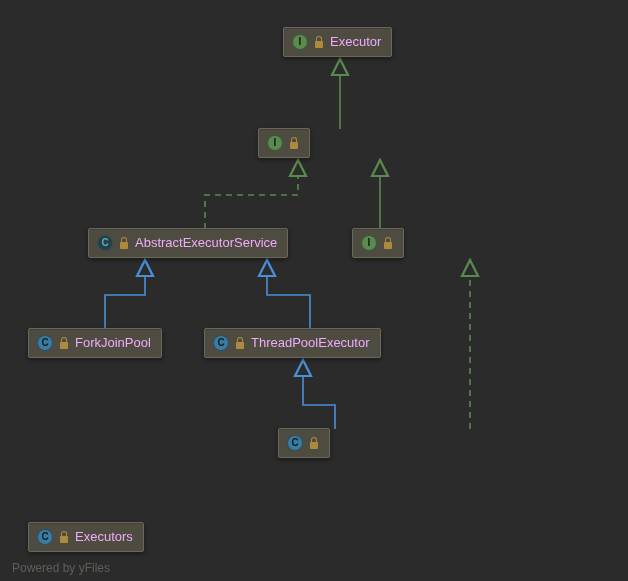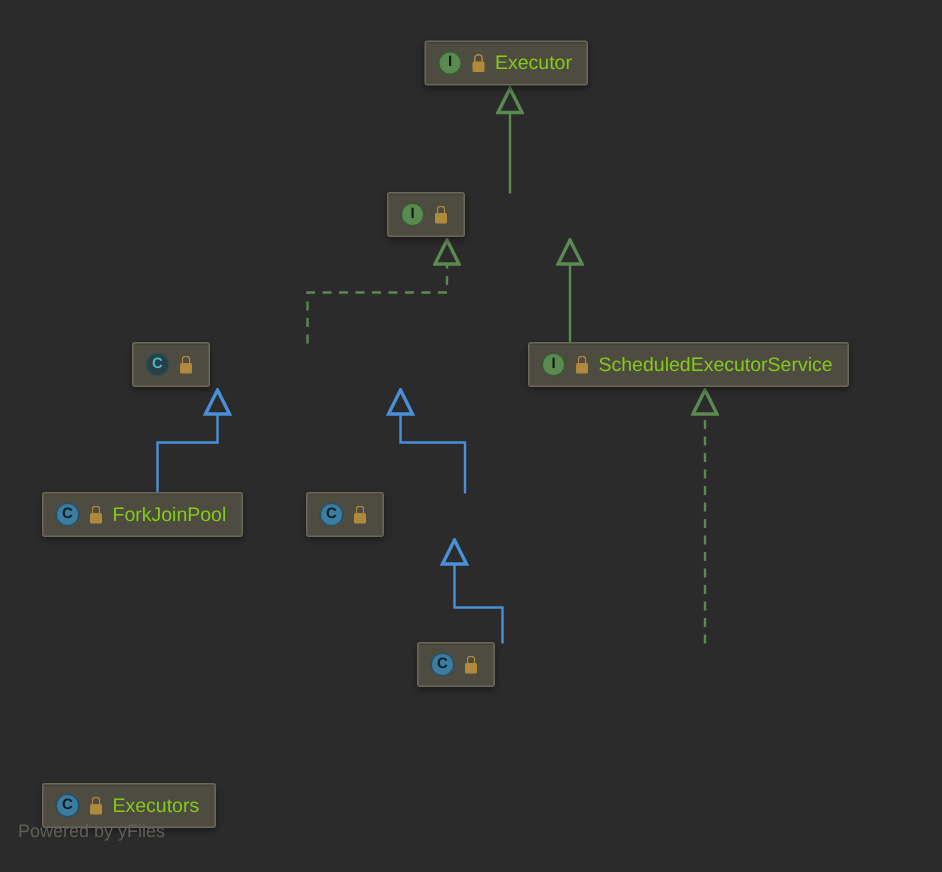--- a/index.html
+++ b/index.html
@@ -78,25 +78,25 @@
     content: "";
     position: absolute;
     left: 2px;
     top: 0;
     width: 4px;
     height: 5px;
     border: 1.5px solid #b08a3c;
     border-bottom: none;
     border-radius: 3px 3px 0 0;
   }
-  .title { color: #84cc16; }
+  .title { color: #f0abfc; }
   .footer {
     position: absolute;
     left: 12px;
-    bottom: 20px;
+    bottom: 6px;
     font-size: 12px;
     color: #5f5f58;
   }
 </style>
 </head>
 <body>
 
 <div class="canvas">
 
   <svg class="edges">
@@ -133,37 +133,38 @@
   </div>
 
   <div class="node" style="left:258px; top:128px;">
     <span class="type-badge type-interface">I</span>
     <span class="lock"></span>
   </div>
 
   <div class="node" style="left:88px; top:228px;">
     <span class="type-badge type-class-circle">C</span>
     <span class="lock"></span>
+    <span class="title">AbstractExecutorService</span>
   </div>
 
   <div class="node" style="left:352px; top:228px;">
     <span class="type-badge type-interface">I</span>
     <span class="lock"></span>
-    <span class="title">ScheduledExecutorService</span>
   </div>
 
   <div class="node" style="left:28px; top:328px;">
     <span class="type-badge type-class">C</span>
     <span class="lock"></span>
     <span class="title">ForkJoinPool</span>
   </div>
 
   <div class="node" style="left:204px; top:328px;">
     <span class="type-badge type-class">C</span>
     <span class="lock"></span>
+    <span class="title">ThreadPoolExecutor</span>
   </div>
 
   <div class="node" style="left:278px; top:428px;">
     <span class="type-badge type-class">C</span>
     <span class="lock"></span>
   </div>
 
   <div class="node" style="left:28px; top:522px;">
     <span class="type-badge type-class">C</span>
     <span class="lock"></span>

